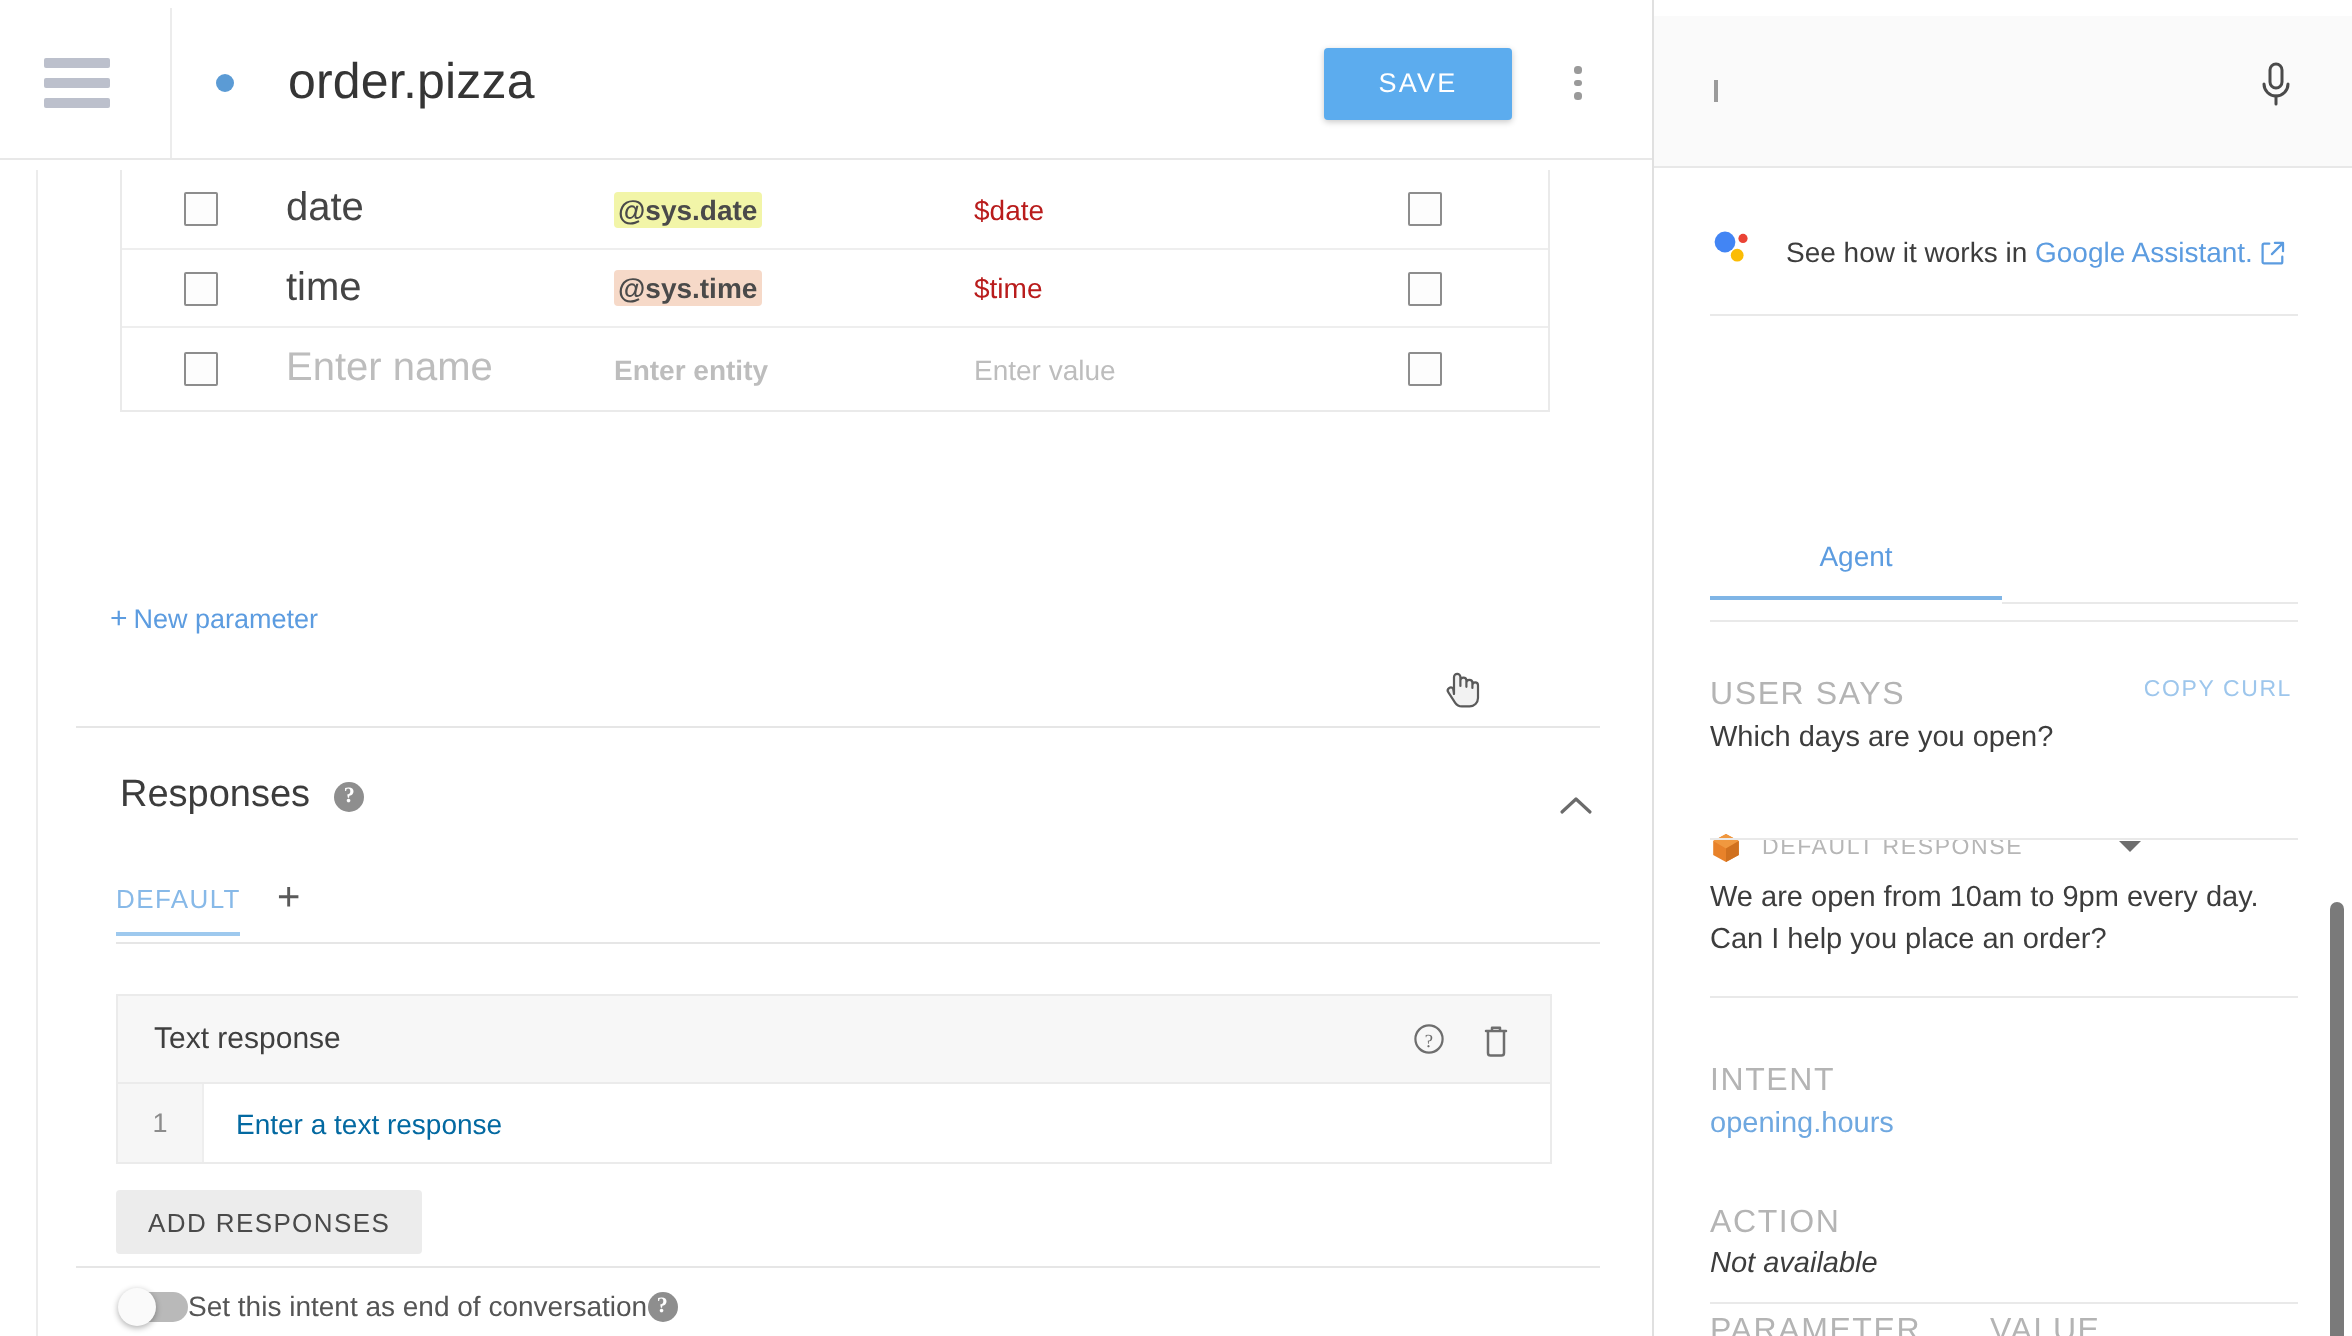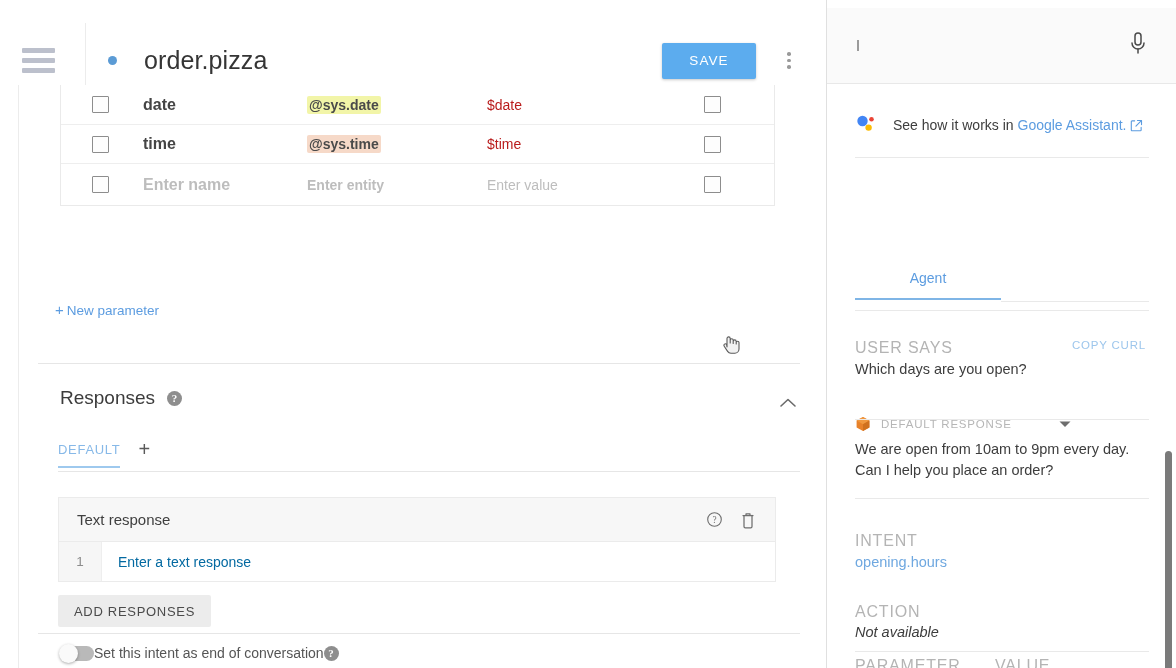--- a/index.html
+++ b/index.html
@@ -12,21 +12,21 @@
   #root { position: relative; width: 1176px; height: 668px; background:#fff; }
 
   
   .main-col {
     position: absolute; left: 0; top: 0; width: 826px; height: 668px;
     background: #ffffff; overflow: hidden;
   }
 
   
   .appbar {
-    position: absolute; left: 0; top: 23px; width: 826px; height: 76px;
+    position: absolute; left: 0; top: 4px; width: 826px; height: 76px;
     background: #fff;
     border-bottom: 1px solid #e8e8e8;
     display: flex; align-items: center;
   }
   .hamburger {
     width: 56px; margin-left: 22px; display: flex; flex-direction: column;
     gap: 5px; cursor: pointer;
   }
   .hamburger span { display:block; width: 33px; height: 5px; background: #bcc0cc; border-radius: 1px; }
   .appbar-divider {
@@ -74,21 +74,21 @@
     display: flex; align-items: center; height: 39px;
     border-top: 1px solid #eeeeee;
   }
   .param-row:first-child { border-top: none; }
   .param-row.is-empty { height: 42px; }
   .cell-check { width: 78px; display:flex; align-items:center; justify-content:center; }
   .cb {
     width: 17px; height: 17px; border: 1.6px solid #8d8d8d; border-radius: 1px;
     background: #fdfdfd; cursor: pointer;
   }
-  .cell-name  { width: 168px; font-size: 16px; color: #454545; padding-left: 4px; font-weight: bold;}
+  .cell-name  { width: 168px; font-size: 20px; color: #454545; padding-left: 4px;}
   .cell-ent   { width: 180px; font-size: 14px; font-weight: bold; }
   .cell-val   { width: 195px; font-size: 14px; color: #b91c1c; }
   .cell-check2{ flex: 1 1 auto; display:flex; align-items:center; justify-content:flex-start; padding-left: 22px;}
   .chip {
     display:inline-block; padding: 1px 2px; border-radius:2px; font-size:14px; color:#4a4a4a;
   }
   .chip.date { background: #f2f5a8; }
   .chip.time { background: #f6d9c8; }
   .ph { color: #bdbdbd; }
 

